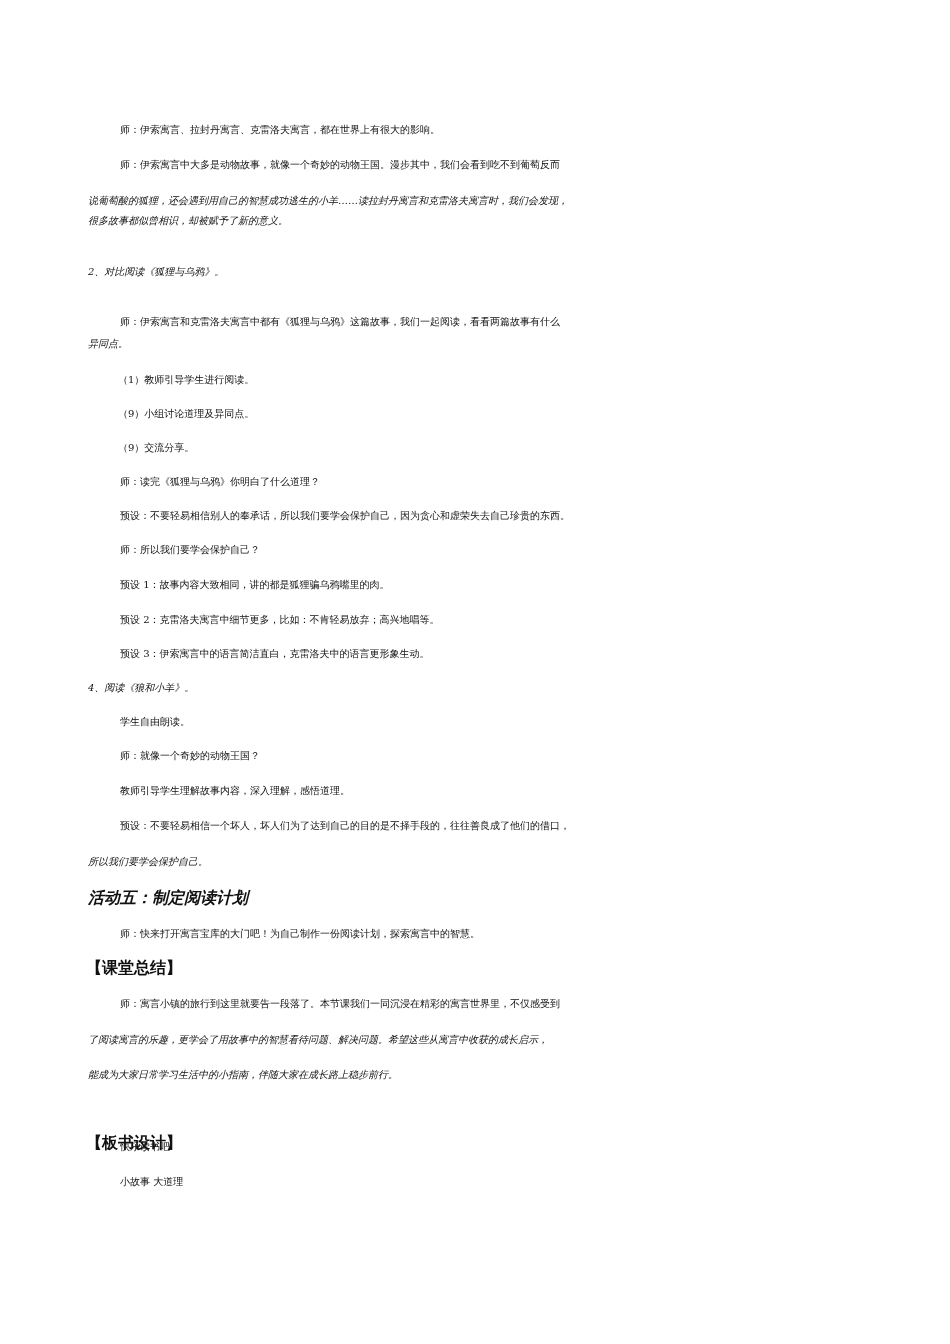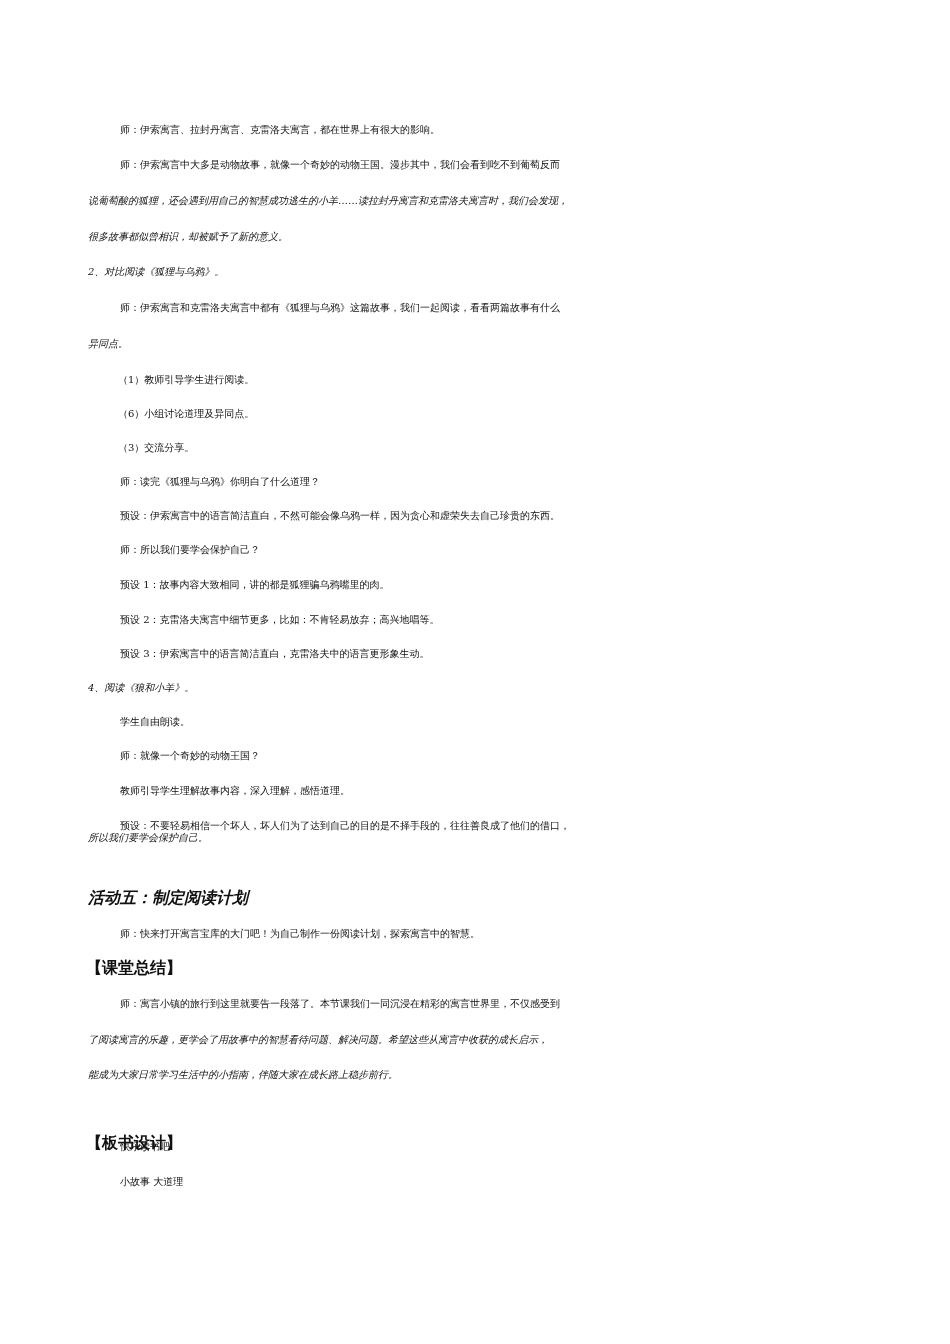--- a/index.html
+++ b/index.html
@@ -11,39 +11,39 @@
   .l2 { left:118px;text-align:right; }
   .h { font-weight:bold; font-size:16px; font-family: "DejaVu Sans", "Liberation Sans", sans-serif; }
 </style>
 </head>
 <body>
 
 <div>
   <div class="line l1" style="top:120px">师：伊索寓言、拉封丹寓言、克雷洛夫寓言，都在世界上有很大的影响。</div>
   <div class="line l1" style="top:155px">师：伊索寓言中大多是动物故事，就像一个奇妙的动物王国。漫步其中，我们会看到吃不到葡萄反而</div>
   <div class="line l0" style="top:191px">说葡萄酸的狐狸，还会遇到用自己的智慧成功逃生的小羊……读拉封丹寓言和克雷洛夫寓言时，我们会发现，</div>
-  <div class="line l0" style="top:227px">很多故事都似曾相识，却被赋予了新的意义。</div>
+  <div class="line l0" style="top:211px">很多故事都似曾相识，却被赋予了新的意义。</div>
   <div class="line l0" style="top:262px">2、对比阅读《狐狸与乌鸦》。</div>
-  <div class="line l1" style="top:298px">师：伊索寓言和克雷洛夫寓言中都有《狐狸与乌鸦》这篇故事，我们一起阅读，看看两篇故事有什么</div>
+  <div class="line l1" style="top:312px">师：伊索寓言和克雷洛夫寓言中都有《狐狸与乌鸦》这篇故事，我们一起阅读，看看两篇故事有什么</div>
   <div class="line l0" style="top:334px">异同点。</div>
   <div class="line l2" style="top:370px">（1）教师引导学生进行阅读。</div>
-  <div class="line l2" style="top:404px">（6）小组讨论道理及异同点。</div>
-  <div class="line l2" style="top:438px">（3）交流分享。</div>
+  <div class="line l2" style="top:404px">（9）小组讨论道理及异同点。</div>
+  <div class="line l2" style="top:438px">（9）交流分享。</div>
   <div class="line l1" style="top:472px">师：读完《狐狸与乌鸦》你明白了什么道理？</div>
-  <div class="line l1" style="top:506px">预设：伊索寓言中的语言简洁直白，不然可能会像乌鸦一样，因为贪心和虚荣失去自己珍贵的东西。</div>
+  <div class="line l1" style="top:506px">预设：不要轻易相信别人的奉承话，所以我们要学会保护自己，因为贪心和虚荣失去自己珍贵的东西。</div>
   <div class="line l1" style="top:540px">师：所以我们要学会保护自己？</div>
   <div class="line l1" style="top:575px">预设 1：故事内容大致相同，讲的都是狐狸骗乌鸦嘴里的肉。</div>
   <div class="line l1" style="top:610px">预设 2：克雷洛夫寓言中细节更多，比如：不肯轻易放弃；高兴地唱等。</div>
   <div class="line l1" style="top:644px">预设 3：伊索寓言中的语言简洁直白，克雷洛夫中的语言更形象生动。</div>
   <div class="line l0" style="top:678px">4、阅读《狼和小羊》。</div>
   <div class="line l1" style="top:712px">学生自由朗读。</div>
   <div class="line l1" style="top:746px">师：就像一个奇妙的动物王国？</div>
   <div class="line l1" style="top:781px">教师引导学生理解故事内容，深入理解，感悟道理。</div>
   <div class="line l1" style="top:816px">预设：不要轻易相信一个坏人，坏人们为了达到自己的目的是不择手段的，往往善良成了他们的借口，</div>
-  <div class="line l0" style="top:828px">所以我们要学会保护自己。</div>
+  <div class="line l0" style="top:852px">所以我们要学会保护自己。</div>
   <div class="line l0 h" style="top:888px">活动五：制定阅读计划</div>
   <div class="line l1" style="top:924px">师：快来打开寓言宝库的大门吧！为自己制作一份阅读计划，探索寓言中的智慧。</div>
   <div class="line h" style="left:86px;top:958px">【课堂总结】</div>
   <div class="line l1" style="top:994px">师：寓言小镇的旅行到这里就要告一段落了。本节课我们一同沉浸在精彩的寓言世界里，不仅感受到</div>
   <div class="line l0" style="top:1030px">了阅读寓言的乐趣，更学会了用故事中的智慧看待问题、解决问题。希望这些从寓言中收获的成长启示，</div>
   <div class="line l0" style="top:1065px">能成为大家日常学习生活中的小指南，伴随大家在成长路上稳步前行。</div>
   <div class="line h" style="left:86px;top:1133px">【板书设计】</div>
   <div class="line l1" style="top:1137px">快乐读书吧</div>
   <div class="line l1" style="top:1172px">小故事  大道理</div>
 </div>

